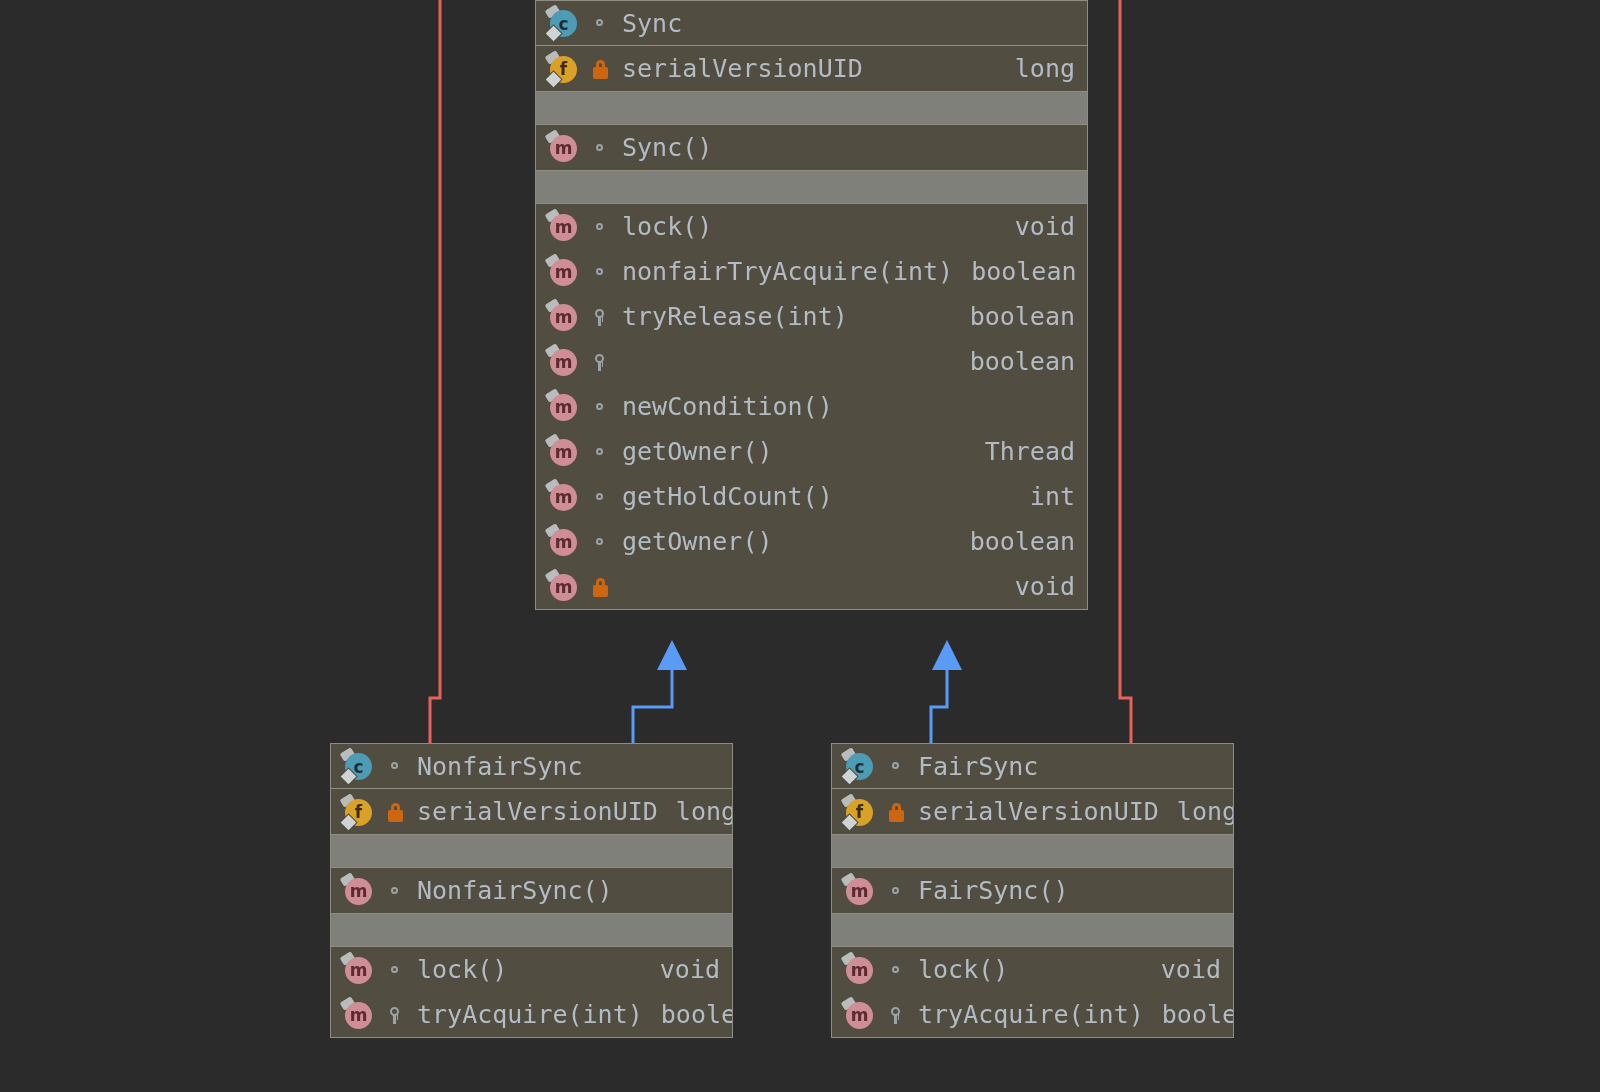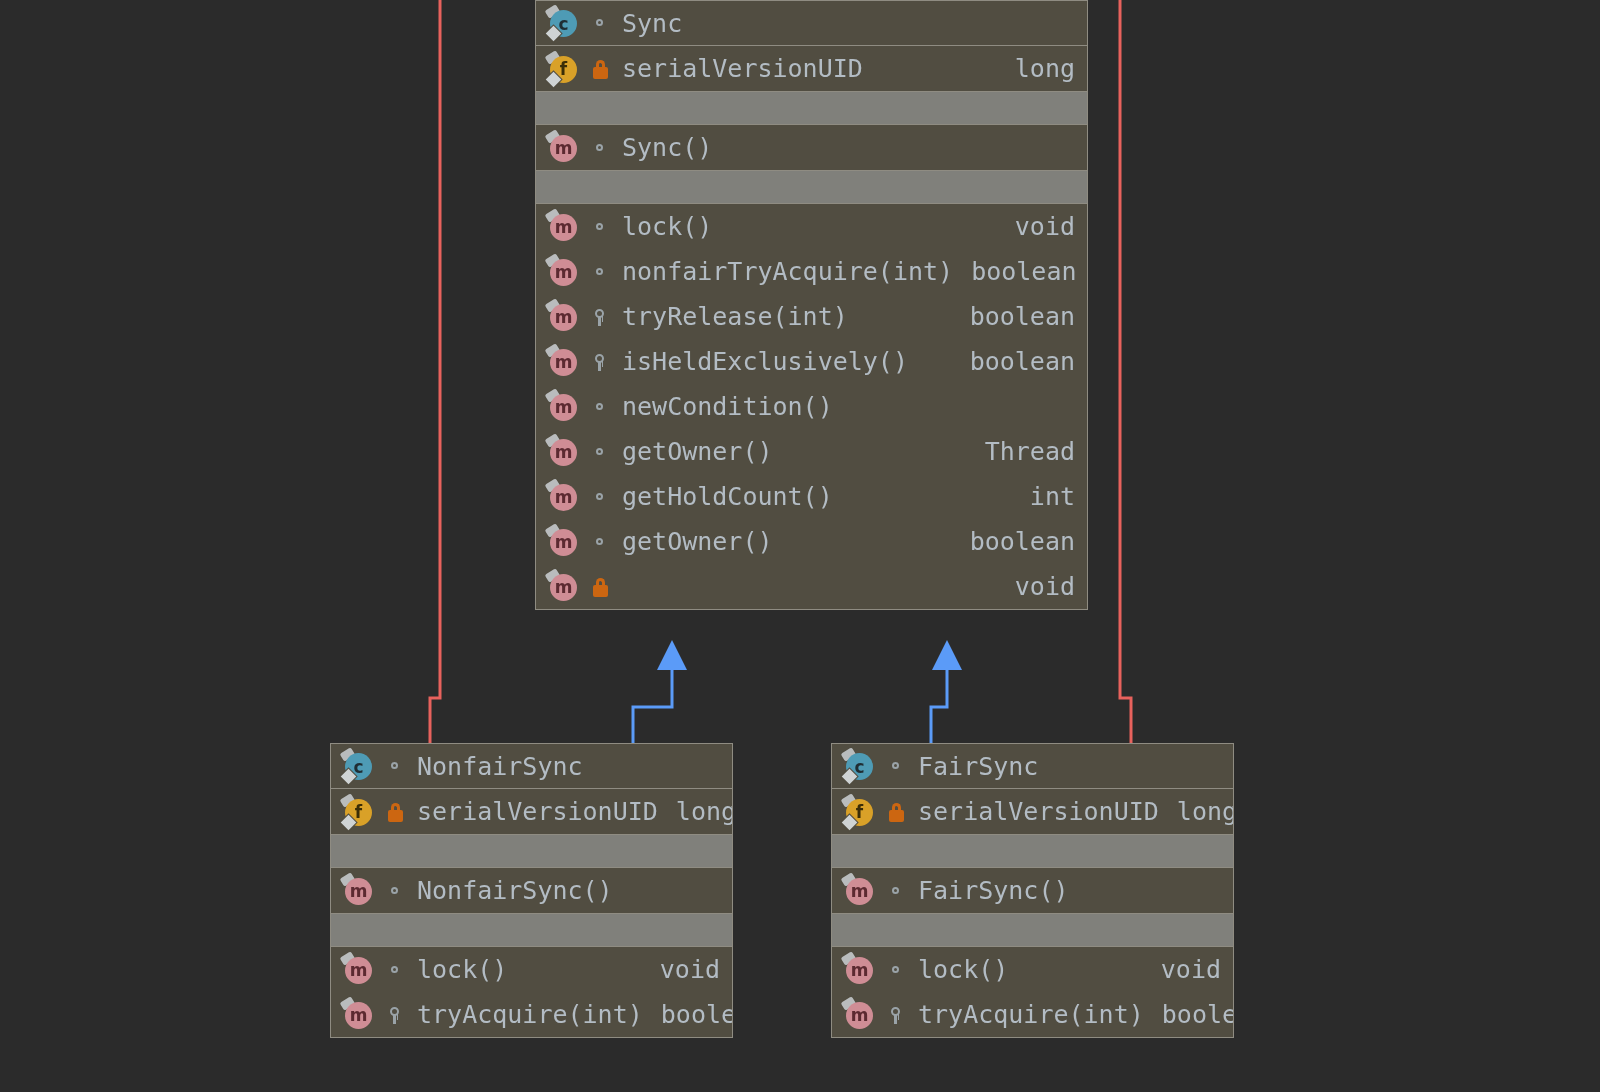--- a/index.html
+++ b/index.html
@@ -170,21 +170,20 @@
           <span class="vis protected"></span>
           <span class="name">tryRelease(int)</span>
           <span class="rtype">boolean</span>
         </div>
         <div class="row">
           <span class="kind m">
             <span class="tag"></span>
             <span class="disc">m</span>
           </span>
           <span class="vis protected"></span>
-          <span class="name">isHeldExclusively()</span>
           <span class="rtype">boolean</span>
         </div>
         <div class="row">
           <span class="kind m">
             <span class="tag"></span>
             <span class="disc">m</span>
           </span>
           <span class="vis public"></span>
           <span class="name">newCondition()</span>
         </div>

